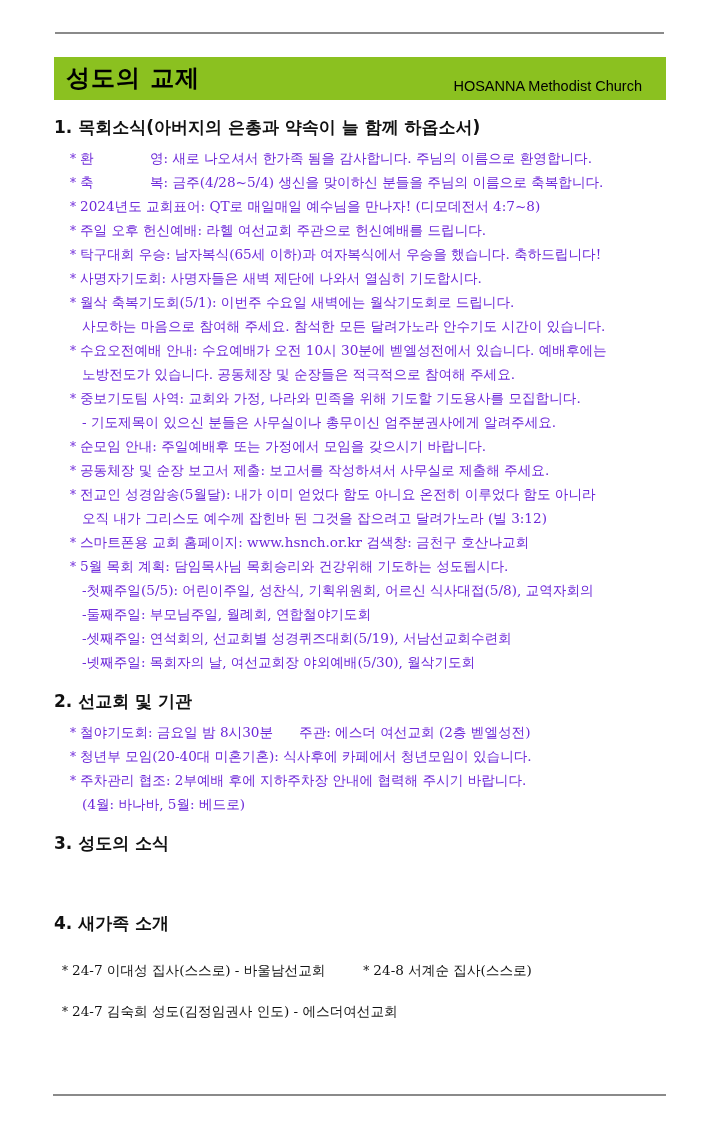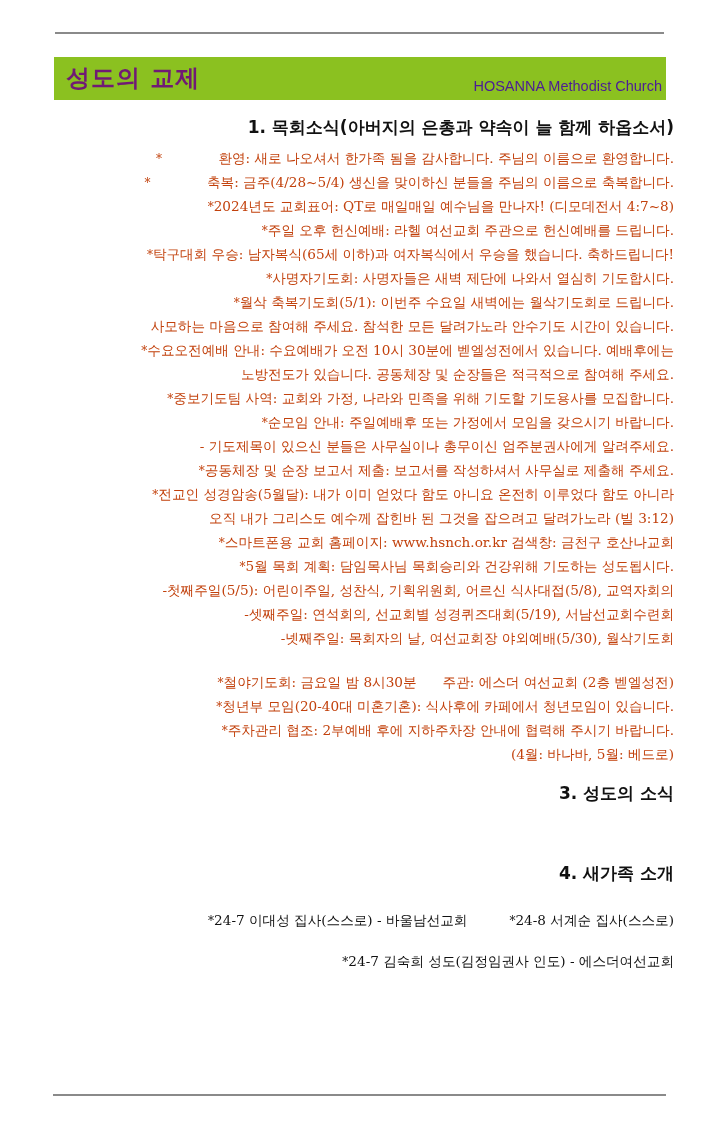--- a/index.html
+++ b/index.html
@@ -16,38 +16,38 @@
       position: absolute; left: 53px; top: 1094px; width: 613px; height: 0;
       border-top: 2px solid #8a8a8a;
     }
     .banner {
       position: absolute; left: 54px; top: 57px; width: 612px; height: 43px;
       background: #8bc120;
     }
     .banner-title {
       position: absolute; left: 12px; top: 5px;
       font-family: "DejaVu Sans", "Liberation Sans", sans-serif;
-      font-weight: bold; font-size: 24px; color: #701a75; letter-spacing: 1px;
+      font-weight: bold; font-size: 24px; color: #000000; letter-spacing: 1px;
     }
     .banner-sub {
-      position: absolute; right: 4px; top: 21px;
+      position: absolute; right: 24px; top: 21px;
       font-family: "Liberation Sans", "DejaVu Sans", sans-serif;
-      font-size: 14.5px; color: #4c1d95;
+      font-size: 14.5px; color: #000000;
     }
     .content {
-      position: absolute; left: 54px; top: 114px; width: 620px; text-align: right;
+      position: absolute; left: 54px; top: 114px; width: 620px;
     }
     .section-h {
       font-family: "DejaVu Sans", "Liberation Sans", sans-serif;
       font-weight: bold; font-size: 17px; color: #111;
       height: 26px; line-height: 26px; white-space: nowrap;
     }
     .line {
       font-size: 13.6px; line-height: 24px; height: 24px;
-      white-space: nowrap; color: #c2410c;
+      white-space: nowrap; color: #6d28d9;
     }
     .ind-bullet { padding-left: 16px; }
     .ind-cont { padding-left: 28px; }
     .ind-sub { padding-left: 28px; }
     .bullet-mark { display: inline-block; width: 10px; font-size: 12px; }
     .gap-s1 { height: 6px; }
     .gap-s2 { height: 14px; }
     .gap-s3 { height: 54px; }
     .spacer-wide { display: inline-block; width: 26px; }
     .label-spaced { display: inline-block; width: 70px; }
@@ -73,33 +73,35 @@
   <div class="line ind-bullet"><span class="bullet-mark">*</span><span class="label-spaced">축</span><span>복:</span><span> 금주(4/28~5/4) 생신을 맞이하신 분들을 주님의 이름으로 축복합니다.</span></div>
   <div class="line ind-bullet"><span class="bullet-mark">*</span><span>2024년도 교회표어: QT로 매일매일 예수님을 만나자! (디모데전서 4:7~8)</span></div>
   <div class="line ind-bullet"><span class="bullet-mark">*</span><span>주일 오후 헌신예배: 라헬 여선교회 주관으로 헌신예배를 드립니다.</span></div>
   <div class="line ind-bullet"><span class="bullet-mark">*</span><span>탁구대회 우승: 남자복식(65세 이하)과 여자복식에서 우승을 했습니다. 축하드립니다!</span></div>
   <div class="line ind-bullet"><span class="bullet-mark">*</span><span>사명자기도회: 사명자들은 새벽 제단에 나와서 열심히 기도합시다.</span></div>
   <div class="line ind-bullet"><span class="bullet-mark">*</span><span>월삭 축복기도회(5/1): 이번주 수요일 새벽에는 월삭기도회로 드립니다.</span></div>
   <div class="line ind-cont">사모하는 마음으로 참여해 주세요. 참석한 모든 달려가노라 안수기도 시간이 있습니다.</div>
   <div class="line ind-bullet"><span class="bullet-mark">*</span><span>수요오전예배 안내: 수요예배가 오전 10시 30분에 벧엘성전에서 있습니다. 예배후에는</span></div>
   <div class="line ind-cont">노방전도가 있습니다. 공동체장 및 순장들은 적극적으로 참여해 주세요.</div>
   <div class="line ind-bullet"><span class="bullet-mark">*</span><span>중보기도팀 사역: 교회와 가정, 나라와 민족을 위해 기도할 기도용사를 모집합니다.</span></div>
+  <div class="line ind-cont">- 기도제목이 있으신 분들은 사무실이나 총무이신 엄주분권사에게 알려주세요.</div>
   <div class="line ind-bullet"><span class="bullet-mark">*</span><span>순모임 안내: 주일예배후 또는 가정에서 모임을 갖으시기 바랍니다.</span></div>
-  <div class="line ind-cont">- 기도제목이 있으신 분들은 사무실이나 총무이신 엄주분권사에게 알려주세요.</div>
   <div class="line ind-bullet"><span class="bullet-mark">*</span><span>공동체장 및 순장 보고서 제출: 보고서를 작성하셔서 사무실로 제출해 주세요.</span></div>
   <div class="line ind-bullet"><span class="bullet-mark">*</span><span>전교인 성경암송(5월달): 내가 이미 얻었다 함도 아니요 온전히 이루었다 함도 아니라</span></div>
   <div class="line ind-cont">오직 내가 그리스도 예수께 잡힌바 된 그것을 잡으려고 달려가노라 (빌 3:12)</div>
   <div class="line ind-bullet"><span class="bullet-mark">*</span><span>스마트폰용 교회 홈페이지: www.hsnch.or.kr 검색창: 금천구 호산나교회</span></div>
   <div class="line ind-bullet"><span class="bullet-mark">*</span><span>5월 목회 계획: 담임목사님 목회승리와 건강위해 기도하는 성도됩시다.</span></div>
   <div class="line ind-sub">-첫째주일(5/5): 어린이주일, 성찬식, 기획위원회, 어르신 식사대접(5/8), 교역자회의</div>
+  <div class="line ind-sub">-둘째주일: 부모님주일, 월례회, 연합철야기도회</div>
   <div class="line ind-sub">-셋째주일: 연석회의, 선교회별 성경퀴즈대회(5/19), 서남선교회수련회</div>
   <div class="line ind-sub">-넷째주일: 목회자의 날, 여선교회장 야외예배(5/30), 월삭기도회</div>
 
   <div class="gap-s2"></div>
 
+  <div class="section-h">2. 선교회 및 기관</div>
   <div class="gap-s1"></div>
   <div class="line ind-bullet"><span class="bullet-mark">*</span><span>철야기도회: 금요일 밤 8시30분</span><span class="spacer-wide"></span><span>주관: 에스더 여선교회 (2층 벧엘성전)</span></div>
   <div class="line ind-bullet"><span class="bullet-mark">*</span><span>청년부 모임(20-40대 미혼기혼): 식사후에 카페에서 청년모임이 있습니다.</span></div>
   <div class="line ind-bullet"><span class="bullet-mark">*</span><span>주차관리 협조: 2부예배 후에 지하주차장 안내에 협력해 주시기 바랍니다.</span></div>
   <div class="line ind-cont">(4월: 바나바, 5월: 베드로)</div>
 
   <div class="gap-s2"></div>
 
   <div class="section-h">3. 성도의 소식</div>
 

